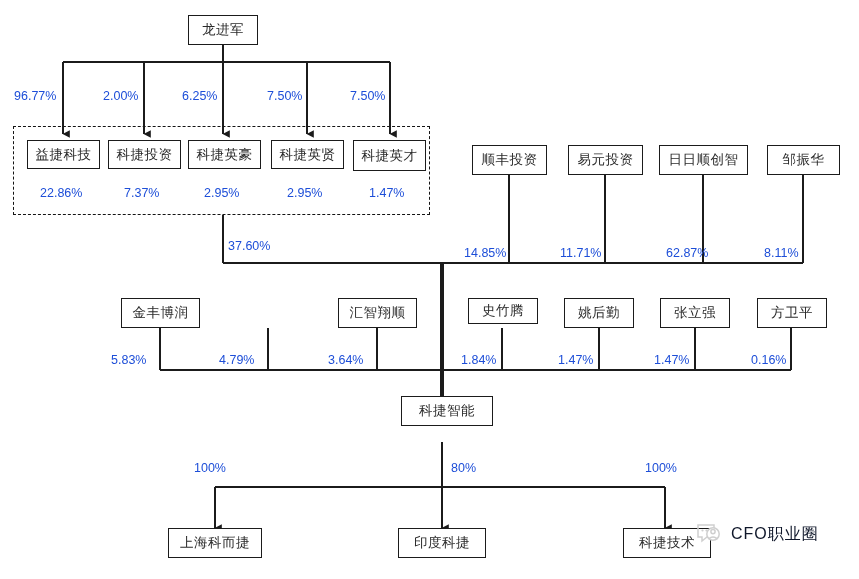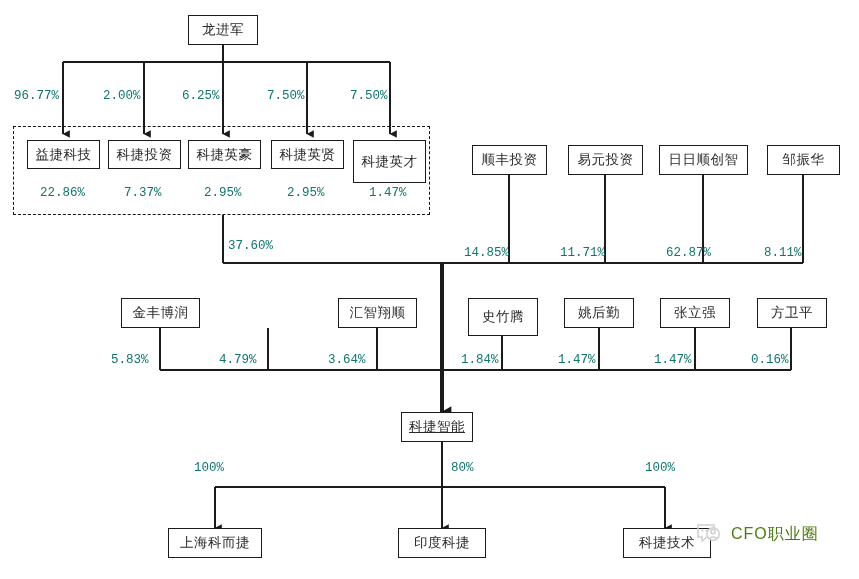--- a/index.html
+++ b/index.html
@@ -2,25 +2,25 @@
 <html><head>
 <meta charset="utf-8">
 <style>
   html,body{margin:0;padding:0;background:#ffffff;}
   body{font-family:"Liberation Serif","DejaVu Serif",serif;}
   #canvas{position:relative;width:859px;height:579px;background:#fff;overflow:hidden;}
   svg#wires{position:absolute;left:0;top:0;width:859px;height:579px;}
   .node{position:absolute;box-sizing:border-box;border:1.6px solid #1b1b1b;background:#fff;
         display:flex;align-items:center;justify-content:center;
         font-size:13.5px;color:#2a2a2a;letter-spacing:.5px;white-space:nowrap;}
-  .pct{position:absolute;font-size:12.5px;color:#0f766e;white-space:nowrap;
-       font-family:Liberation Mono, monospace;}
+  .pct{position:absolute;font-size:12.5px;color:#1d4ed8;white-space:nowrap;
+       font-family:Liberation Sans, sans-serif;}
   .group-box{position:absolute;border:1.8px dashed #141414;box-sizing:border-box;background:transparent;}
   #watermark{position:absolute;display:flex;align-items:center;gap:6px;
-             color:#4d7c0f;font-size:16px;letter-spacing:1px;
+             color:#0f172a;font-size:16px;letter-spacing:1px;
              font-family:"Liberation Sans","DejaVu Sans",sans-serif;white-space:nowrap;text-align:center;}
   #watermark .wm-mark{width:30px;height:26px;position:relative;flex:0 0 auto;}
 </style>
 </head>
 <body>
 
 <div id="canvas">
 
   <svg id="wires" viewBox="0 0 859 579" xmlns="http://www.w3.org/2000/svg">
     <defs>
@@ -77,21 +77,21 @@
   <div class="pct" style="left:14px;top:89px;">96.77%</div>
   <div class="pct" style="left:103px;top:89px;">2.00%</div>
   <div class="pct" style="left:182px;top:89px;">6.25%</div>
   <div class="pct" style="left:267px;top:89px;">7.50%</div>
   <div class="pct" style="left:350px;top:89px;">7.50%</div>
 
   <div class="node" style="left:27px;top:140px;width:73px;height:29px;">益捷科技</div>
   <div class="node" style="left:108px;top:140px;width:73px;height:29px;">科捷投资</div>
   <div class="node" style="left:188px;top:140px;width:73px;height:29px;">科捷英豪</div>
   <div class="node" style="left:271px;top:140px;width:73px;height:29px;">科捷英贤</div>
-  <div class="node" style="left:353px;top:140px;width:73px;height:43px;">科捷英才</div>
+  <div class="node" style="left:353px;top:140px;width:73px;height:31px;">科捷英才</div>
 
   <div class="pct" style="left:40px;top:186px;">22.86%</div>
   <div class="pct" style="left:124px;top:186px;">7.37%</div>
   <div class="pct" style="left:204px;top:186px;">2.95%</div>
   <div class="pct" style="left:287px;top:186px;">2.95%</div>
   <div class="pct" style="left:369px;top:186px;">1.47%</div>
 
   <div class="pct" style="left:228px;top:239px;">37.60%</div>
 
   <div class="node" style="left:472px;top:145px;width:75px;height:30px;text-align:right;">顺丰投资</div>
@@ -100,34 +100,34 @@
   <div class="node" style="left:767px;top:145px;width:73px;height:30px;">邹振华</div>
 
   <div class="pct" style="left:464px;top:246px;">14.85%</div>
   <div class="pct" style="left:560px;top:246px;">11.71%</div>
   <div class="pct" style="left:666px;top:246px;">62.87%</div>
   <div class="pct" style="left:764px;top:246px;">8.11%</div>
 
   <div class="node" style="left:121px;top:298px;width:79px;height:30px;">金丰博润</div>
   <div class="node" style="left:338px;top:298px;width:79px;height:30px;">汇智翔顺</div>
 
-  <div class="node" style="left:468px;top:298px;width:70px;height:38px;">史竹腾</div>
+  <div class="node" style="left:468px;top:298px;width:70px;height:26px;">史竹腾</div>
   <div class="node" style="left:564px;top:298px;width:70px;height:30px;">姚后勤</div>
   <div class="node" style="left:660px;top:298px;width:70px;height:30px;">张立强</div>
   <div class="node" style="left:757px;top:298px;width:70px;height:30px;">方卫平</div>
 
   <div class="pct" style="left:111px;top:353px;">5.83%</div>
   <div class="pct" style="left:219px;top:353px;">4.79%</div>
   <div class="pct" style="left:328px;top:353px;">3.64%</div>
   <div class="pct" style="left:461px;top:353px;">1.84%</div>
   <div class="pct" style="left:558px;top:353px;">1.47%</div>
   <div class="pct" style="left:654px;top:353px;">1.47%</div>
   <div class="pct" style="left:751px;top:353px;">0.16%</div>
 
-  <div class="node" style="left:401px;top:412px;width:72px;height:30px;text-decoration:underline;">科捷智能</div>
+  <div class="node" style="left:401px;top:396px;width:92px;height:30px;">科捷智能</div>
 
   <div class="pct" style="left:194px;top:461px;">100%</div>
   <div class="pct" style="left:451px;top:461px;">80%</div>
   <div class="pct" style="left:645px;top:461px;">100%</div>
 
   <div class="node" style="left:168px;top:528px;width:94px;height:30px;">上海科而捷</div>
   <div class="node" style="left:398px;top:528px;width:88px;height:30px;">印度科捷</div>
   <div class="node" style="left:623px;top:528px;width:88px;height:30px;">科捷技术</div>
 
   <div id="watermark" style="left:695px;top:521px;">

